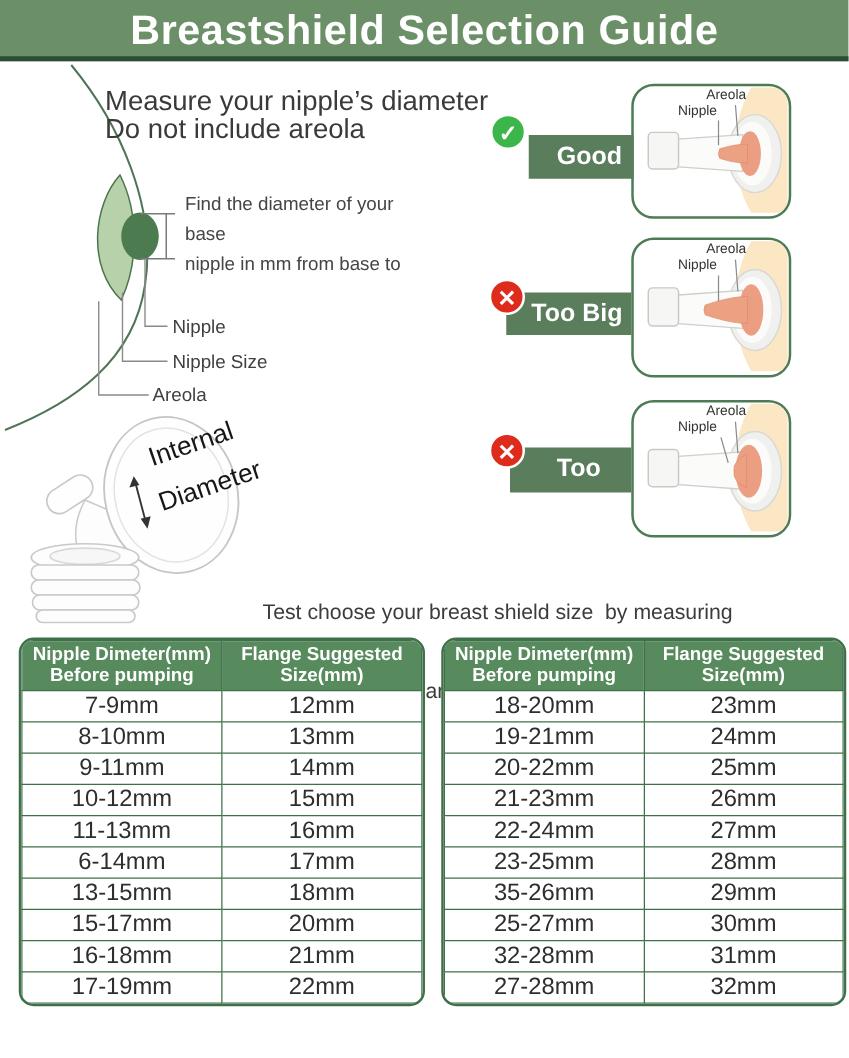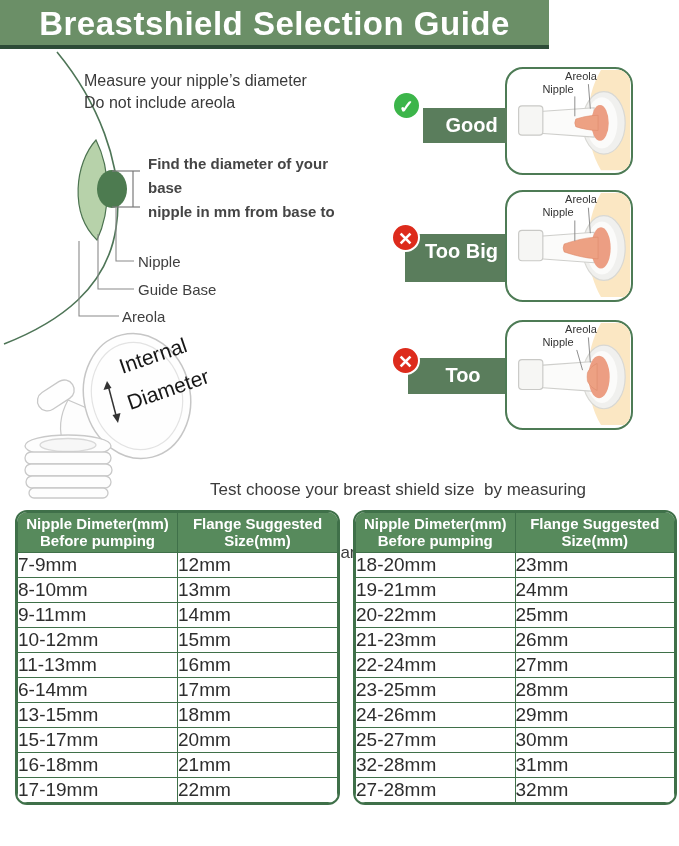--- a/index.html
+++ b/index.html
@@ -1,28 +1,28 @@
 <!DOCTYPE html>
 <html><head>
 <meta charset="utf-8">
 <style>
   * { margin:0; padding:0; box-sizing:border-box; }
   body { background:#fff; font-family:"Liberation Sans", sans-serif; }
   .page { position:relative; width:679px; height:846px; background:#fff; overflow:hidden; }
 
   
-  .title-bar { position:absolute; left:0; top:0; width:549px; height:49px;
+  .title-bar { position:absolute; left:0; top:0; width:679px; height:49px;
     background:#6b8f67; border-bottom:4px solid #2d4b37; }
   .title-bar h1 { color:#fff; font-size:33px; font-weight:700; text-align:center;
     line-height:48px; letter-spacing:.5px; }
 
   
   .abs { position:absolute; }
-  .measure-note { left:84px; top:70px; font-size:16px; line-height:22px; color:#3a3a3a; }
-  .find-note { left:148px; top:152px; font-size:15px; line-height:24px; color:#454545;font-weight:bold; }
+  .measure-note { left:84px; top:70px; font-size:22px; line-height:22px; color:#3a3a3a; }
+  .find-note { left:148px; top:152px; font-size:15px; line-height:24px; color:#454545; }
   .part-label { font-size:15px; color:#3f3f3f; }
   .lab-nipple { left:138px; top:253px; }
   .lab-nipple-base { left:138px; top:281px; }
   .lab-areola { left:122px; top:308px; }
   .rot-label { font-size:21px; color:#161616; transform:rotate(-19deg); transform-origin:left top; }
   .lab-internal { left:116px; top:356px; }
   .lab-diameter { left:124px; top:392px; }
 
   
   .fit-badge { position:absolute; width:29px; height:29px; border-radius:50%;
@@ -42,21 +42,21 @@
   
   .test-note { left:210px; top:437px; font-size:17px; line-height:21px; color:#3c3c3c;
     white-space:pre-wrap; }
 
   
   .table-wrap { position:absolute; top:510px; border:2px solid #3f7049; border-radius:12px;
     overflow:hidden; background:#fff; }
   .table-wrap table { width:100%; border-collapse:collapse; }
   .table-wrap th { background:#578a5c; color:#fff; font-size:15px; font-weight:700;
     line-height:1.12; padding:3px 0 2px; border:1.5px solid #3f7049; width:50%; }
-  .table-wrap td { font-size:19px; color:#2e2e2e; height:25px;
+  .table-wrap td { font-size:19px; color:#2e2e2e; text-align:center; height:25px;
     border:1.5px solid #3f7049; }
   .tw-left { left:15px; width:325px; }
   .tw-right { left:353px; width:324px; }
 </style>
 </head>
 <body>
 
 <div class="page">
 
   <div class="title-bar">
@@ -112,21 +112,21 @@
   <div class="abs measure-note">
     <div>Measure your nipple’s diameter</div>
     <div>Do not include areola</div>
   </div>
   <div class="abs find-note">
     <div>Find the diameter of your</div>
     <div>base</div>
     <div>nipple in mm from base to</div>
   </div>
   <div class="abs part-label lab-nipple">Nipple</div>
-  <div class="abs part-label lab-nipple-base">Guide Base</div>
+  <div class="abs part-label lab-nipple-base">Nipple Size</div>
   <div class="abs part-label lab-areola">Areola</div>
   <div class="abs rot-label lab-internal">Internal</div>
   <div class="abs rot-label lab-diameter">Diameter</div>
 
   <div class="fit-badge good" style="left:392px; top:91px;">
     <span>✓</span></div>
   <div class="fit-label" style="left:423px; top:108px; width:84px; height:35px; line-height:35px;">Good Fit</div>
   <div class="fit-card" style="left:505px; top:67px; height:108px;">
     <svg viewBox="0 0 128 110" preserveAspectRatio="none">
       <path d="M 97 1 C 79 32 79 76 97 107 L 127 107 L 127 1 Z" fill="#fbe7c3"></path>
@@ -140,21 +140,21 @@
           <line x1="84" y1="16" x2="86" y2="42"></line>
           <line x1="70" y1="29" x2="70" y2="50"></line>
         </g>
     </svg>
     <div class="card-lab areola">Areola</div>
     <div class="card-lab nipple">Nipple</div>
   </div>
 
   <div class="fit-badge bad" style="left:391px; top:223px;">
     <span>✕</span></div>
-  <div class="fit-label" style="left:405px; top:234px; width:100px; height:48px; line-height:34px;">Too Big</div>
+  <div class="fit-label" style="left:405px; top:234px; width:100px; height:34px; line-height:34px;">Too Big</div>
   <div class="fit-card" style="left:505px; top:190px; height:112px;">
     <svg viewBox="0 0 128 110" preserveAspectRatio="none">
       <path d="M 97 1 C 79 32 79 76 97 107 L 127 107 L 127 1 Z" fill="#fbe7c3"></path>
       <ellipse cx="100" cy="57" rx="22" ry="33" fill="#f0f0ee" stroke="#d8d8d4" stroke-width="1.2"></ellipse>
       <ellipse cx="98" cy="57" rx="16" ry="27" fill="#fbfbfa"></ellipse>
       <path d="M 90 41 L 34 45 L 34 68 L 90 72 Z" fill="#fbfbfa" stroke="#cfcfcc" stroke-width="1.1"></path>
       <ellipse cx="97" cy="57" rx="10" ry="21" fill="#ec9e83"></ellipse>
       <path d="M 94 46 C 82 46 68 50 59 53 Q 57 57 59 61 C 68 64 82 68 94 68 Z" fill="#eda183" stroke="#dd8a6b" stroke-width="0.6"></path>
       <rect x="12" y="39" width="25" height="31" rx="3.5" fill="#f6f6f4" stroke="#c9c9c6" stroke-width="1.2"></rect>
       <g stroke="#8a8a8a" stroke-width="1">
@@ -285,21 +285,21 @@
           </tr>
           <tr>
             <td>22-24mm</td>
             <td>27mm</td>
           </tr>
           <tr>
             <td>23-25mm</td>
             <td>28mm</td>
           </tr>
           <tr>
-            <td>24-26mm</td>
+            <td>35-26mm</td>
             <td>29mm</td>
           </tr>
           <tr>
             <td>25-27mm</td>
             <td>30mm</td>
           </tr>
           <tr>
             <td>32-28mm</td>
             <td>31mm</td>
           </tr>

